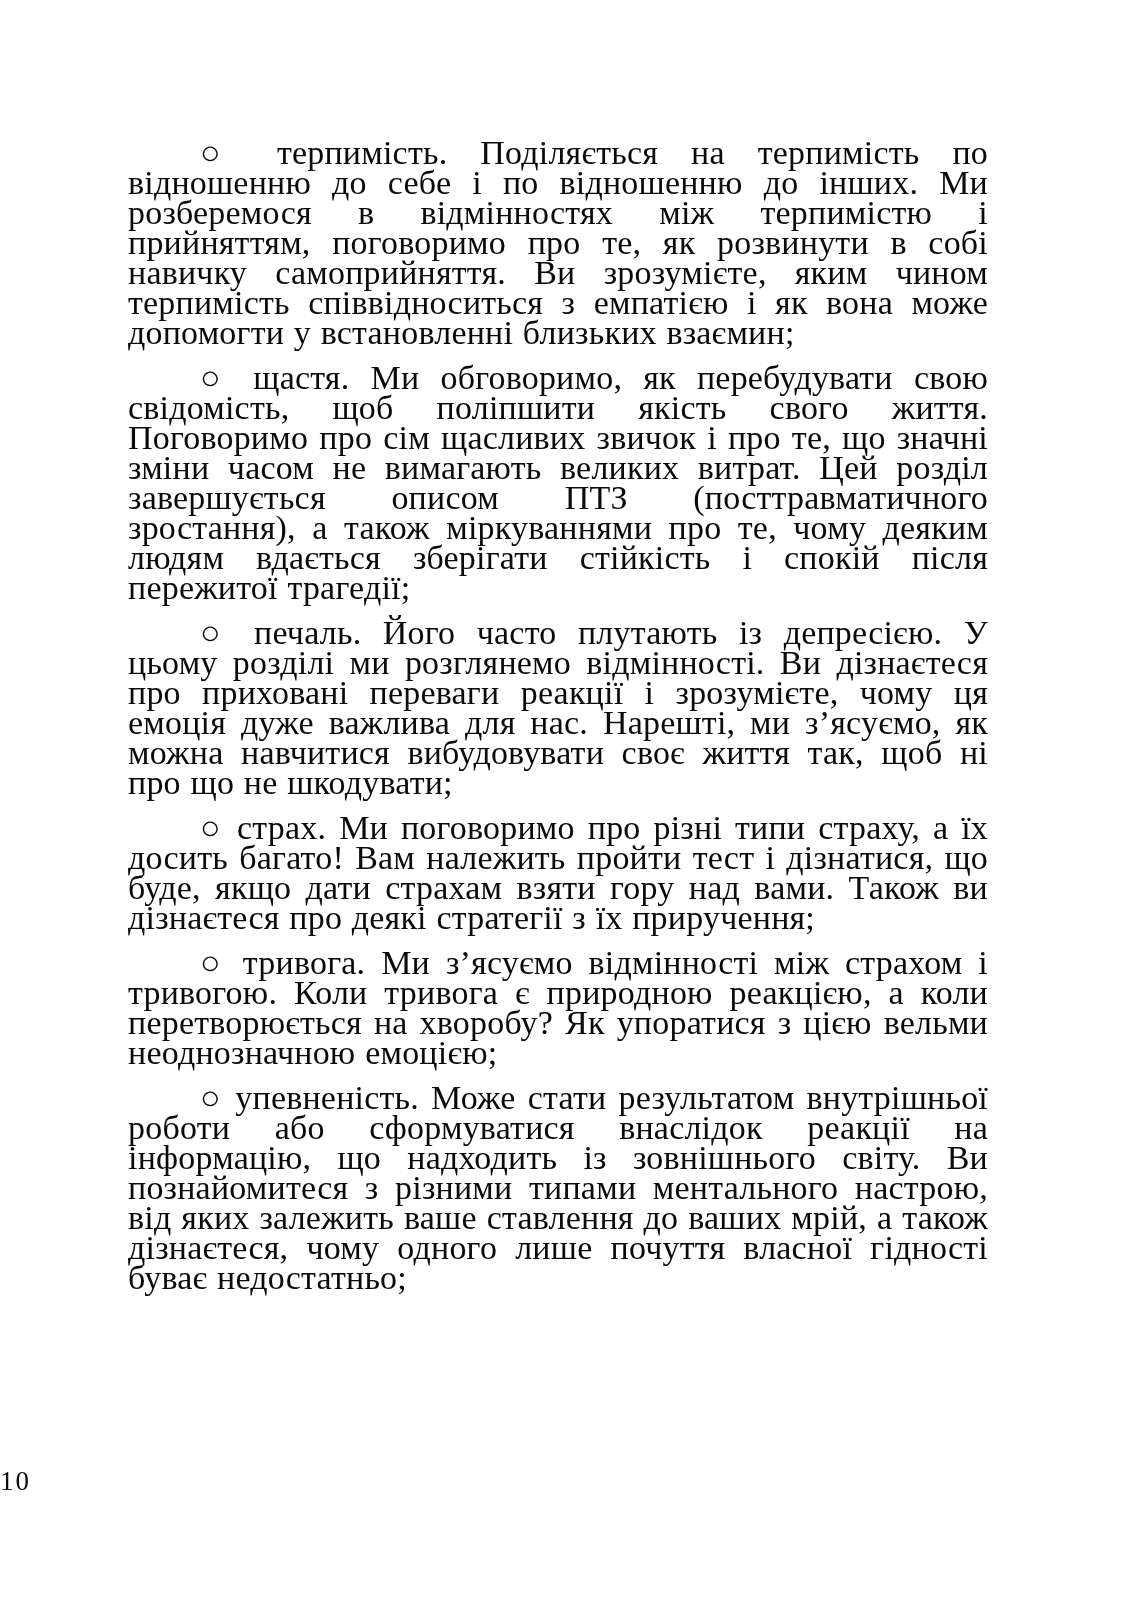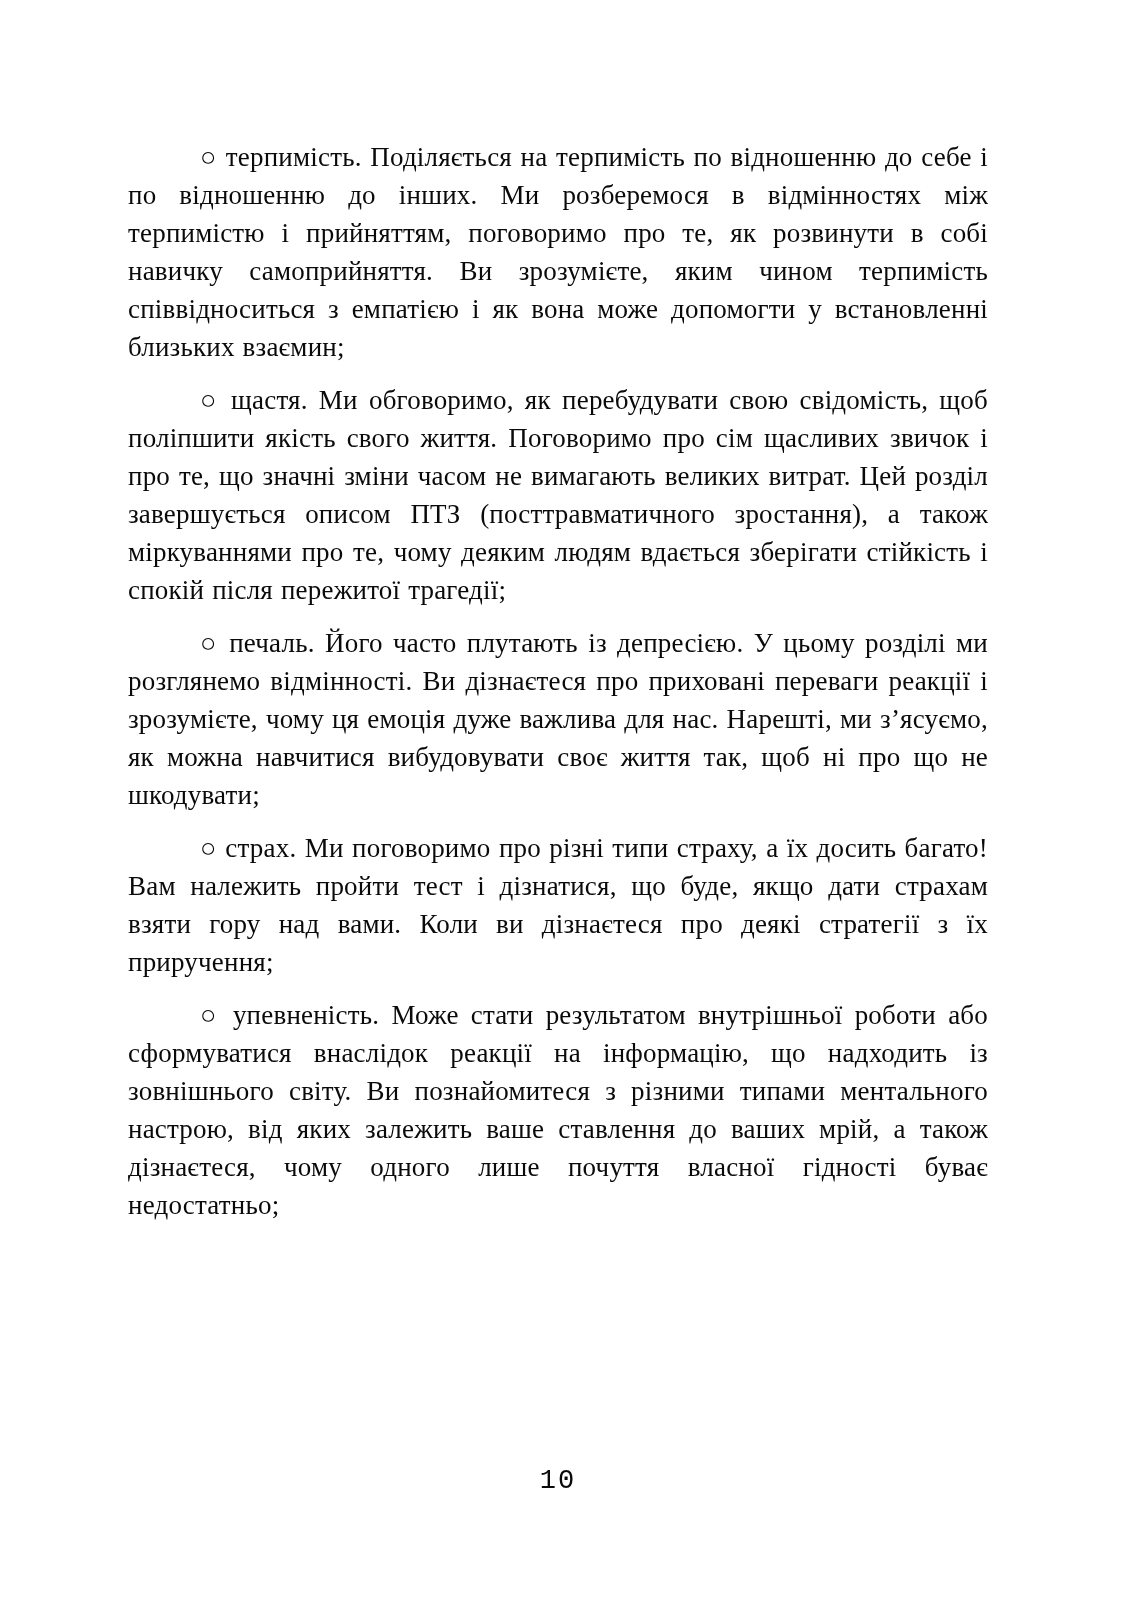--- a/index.html
+++ b/index.html
@@ -20,46 +20,46 @@
     background: #ffffff;
   }
   .content {
     position: absolute;
     top: 138px;
     left: 128px;
     width: 860px;
   }
   .content p.paragraph {
     margin: 0 0 15px 0;
-    font-size: 27px;
-    line-height: 38px;
+    font-size: 34px;
+    line-height: 30px;
     text-align: justify;
     text-indent: 72px;
     letter-spacing: 0.2px;
     word-spacing: 1px;
   }
   .page-number {
     position: absolute;
     top: 1462px;
     left: 0;
     width: 1116px; 
-    text-align: center;
+    text-align: left;
     font-size: 27px;
     line-height: 38px;
     font-variant-numeric: oldstyle-nums;
     letter-spacing: 2px;
-    font-family: Liberation Mono, monospace;
   }
 </style>
 </head>
 <body>
 
 <div class="page">
   <div class="content">
     <p class="paragraph">○ терпимість. Поділяється на терпимість по відношенню до себе і по відношенню до інших. Ми розберемося в відмінностях між терпимістю і прийняттям, поговоримо про те, як розвинути в собі навичку самоприйняття. Ви зрозумієте, яким чином терпимість співвідноситься з емпатією і як вона може допомогти у встановленні близьких взаємин;</p>
     <p class="paragraph">○ щастя. Ми обговоримо, як перебудувати свою свідомість, щоб поліпшити якість свого життя. Поговоримо про сім щасливих звичок і про те, що значні зміни часом не вимагають великих витрат. Цей розділ завершується описом ПТЗ (посттравматичного зростання), а також міркуваннями про те, чому деяким людям вдається зберігати стійкість і спокій після пережитої трагедії;</p>
     <p class="paragraph">○ печаль. Його часто плутають із депресією. У цьому розділі ми розглянемо відмінності. Ви дізнаєтеся про приховані переваги реакції і зрозумієте, чому ця емоція дуже важлива для нас. Нарешті, ми з’ясуємо, як можна навчитися вибудовувати своє життя так, щоб ні про що не шкодувати;</p>
-    <p class="paragraph">○ страх. Ми поговоримо про різні типи страху, а їх досить багато! Вам належить пройти тест і дізнатися, що буде, якщо дати страхам взяти гору над вами. Коли ви дізнаєтеся про деякі стратегії з їх приручення;</p>
+    <p class="paragraph">○ страх. Ми поговоримо про різні типи страху, а їх досить багато! Вам належить пройти тест і дізнатися, що буде, якщо дати страхам взяти гору над вами. Також ви дізнаєтеся про деякі стратегії з їх приручення;</p>
+    <p class="paragraph">○ тривога. Ми з’ясуємо відмінності між страхом і тривогою. Коли тривога є природною реакцією, а коли перетворюється на хворобу? Як упоратися з цією вельми неоднозначною емоцією;</p>
     <p class="paragraph">○ упевненість. Може стати результатом внутрішньої роботи або сформуватися внаслідок реакції на інформацію, що надходить із зовнішнього світу. Ви познайомитеся з різними типами ментального настрою, від яких залежить ваше ставлення до ваших мрій, а також дізнаєтеся, чому одного лише почуття власної гідності буває недостатньо;</p>
   </div>
 
   <div class="page-number">10</div>
 </div>
 
 </body></html>

